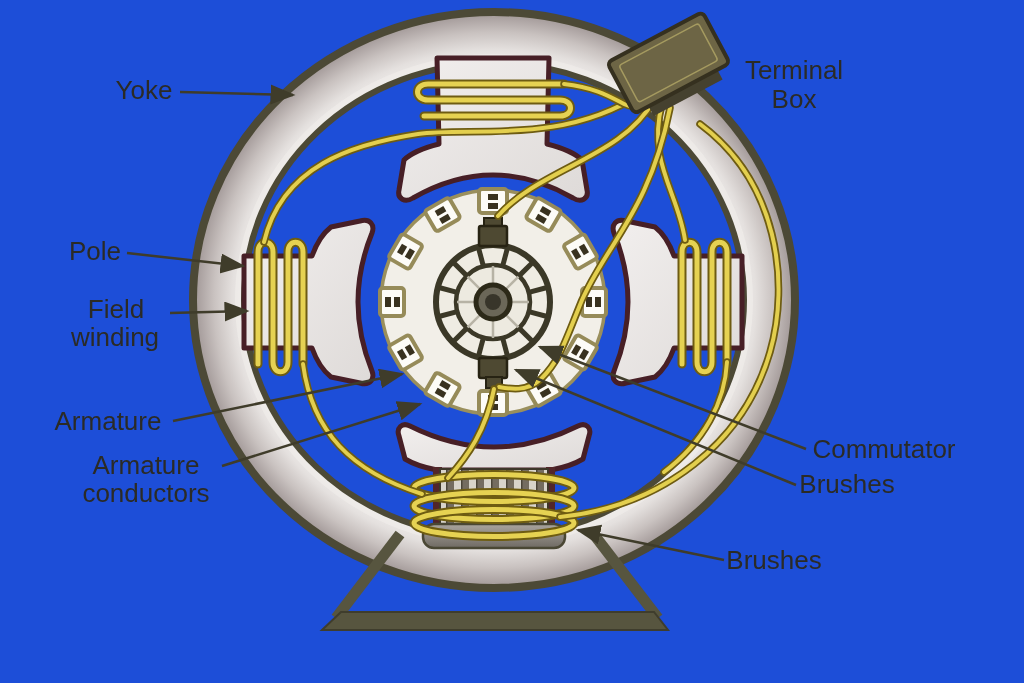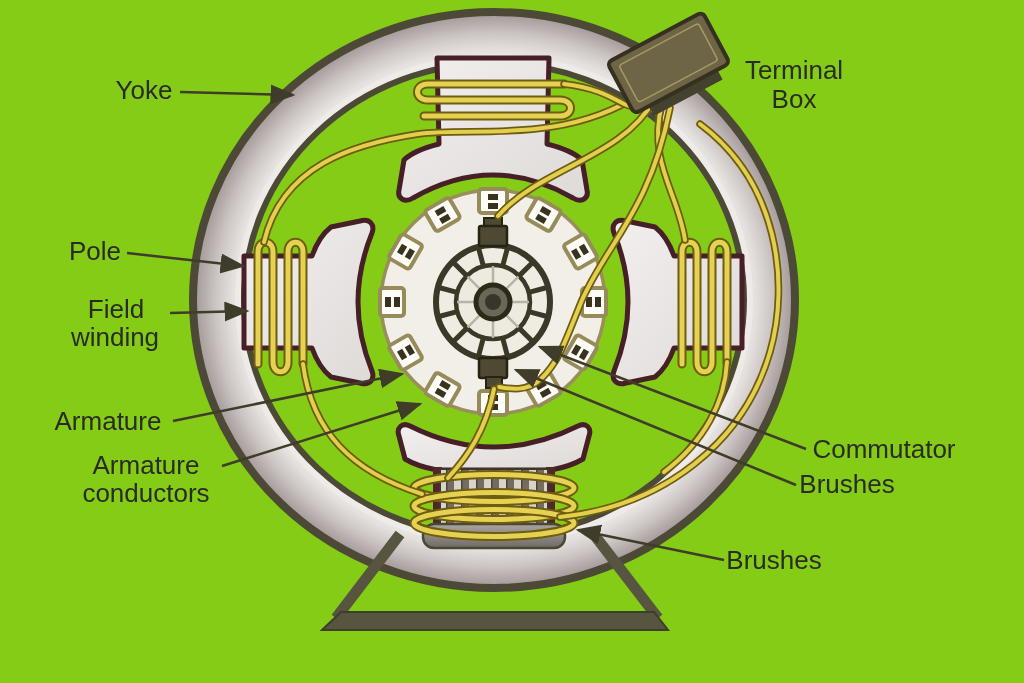--- a/index.html
+++ b/index.html
@@ -1,16 +1,16 @@
 <!DOCTYPE html>
 <html><head>
 <meta charset="utf-8">
 <style>
   html,body{margin:0;padding:0;background:#ffffff;}
-  .stage{position:relative;width:1024px;height:683px;background:#84cc16;overflow:hidden;
+  .stage{position:relative;width:1024px;height:683px;background:#1d4ed8;overflow:hidden;
          font-family:"Liberation Sans", sans-serif;}
   svg{display:block;}
   .wo{fill:none;stroke:#6e5c12;stroke-width:7.5;stroke-linecap:round;}
   .wi{fill:none;stroke:#e3cf4e;stroke-width:4;stroke-linecap:round;}
   .co{fill:none;stroke:#6e5c12;stroke-width:9;stroke-linecap:round;}
   .ci{fill:none;stroke:#e6d252;stroke-width:5;stroke-linecap:round;}
   .leader{fill:none;stroke:#3f3c2a;stroke-width:2.5;}
   .lbl{font-family:"Liberation Sans", sans-serif;font-size:26px;fill:#2b2b26;}
 </style>
 </head>

